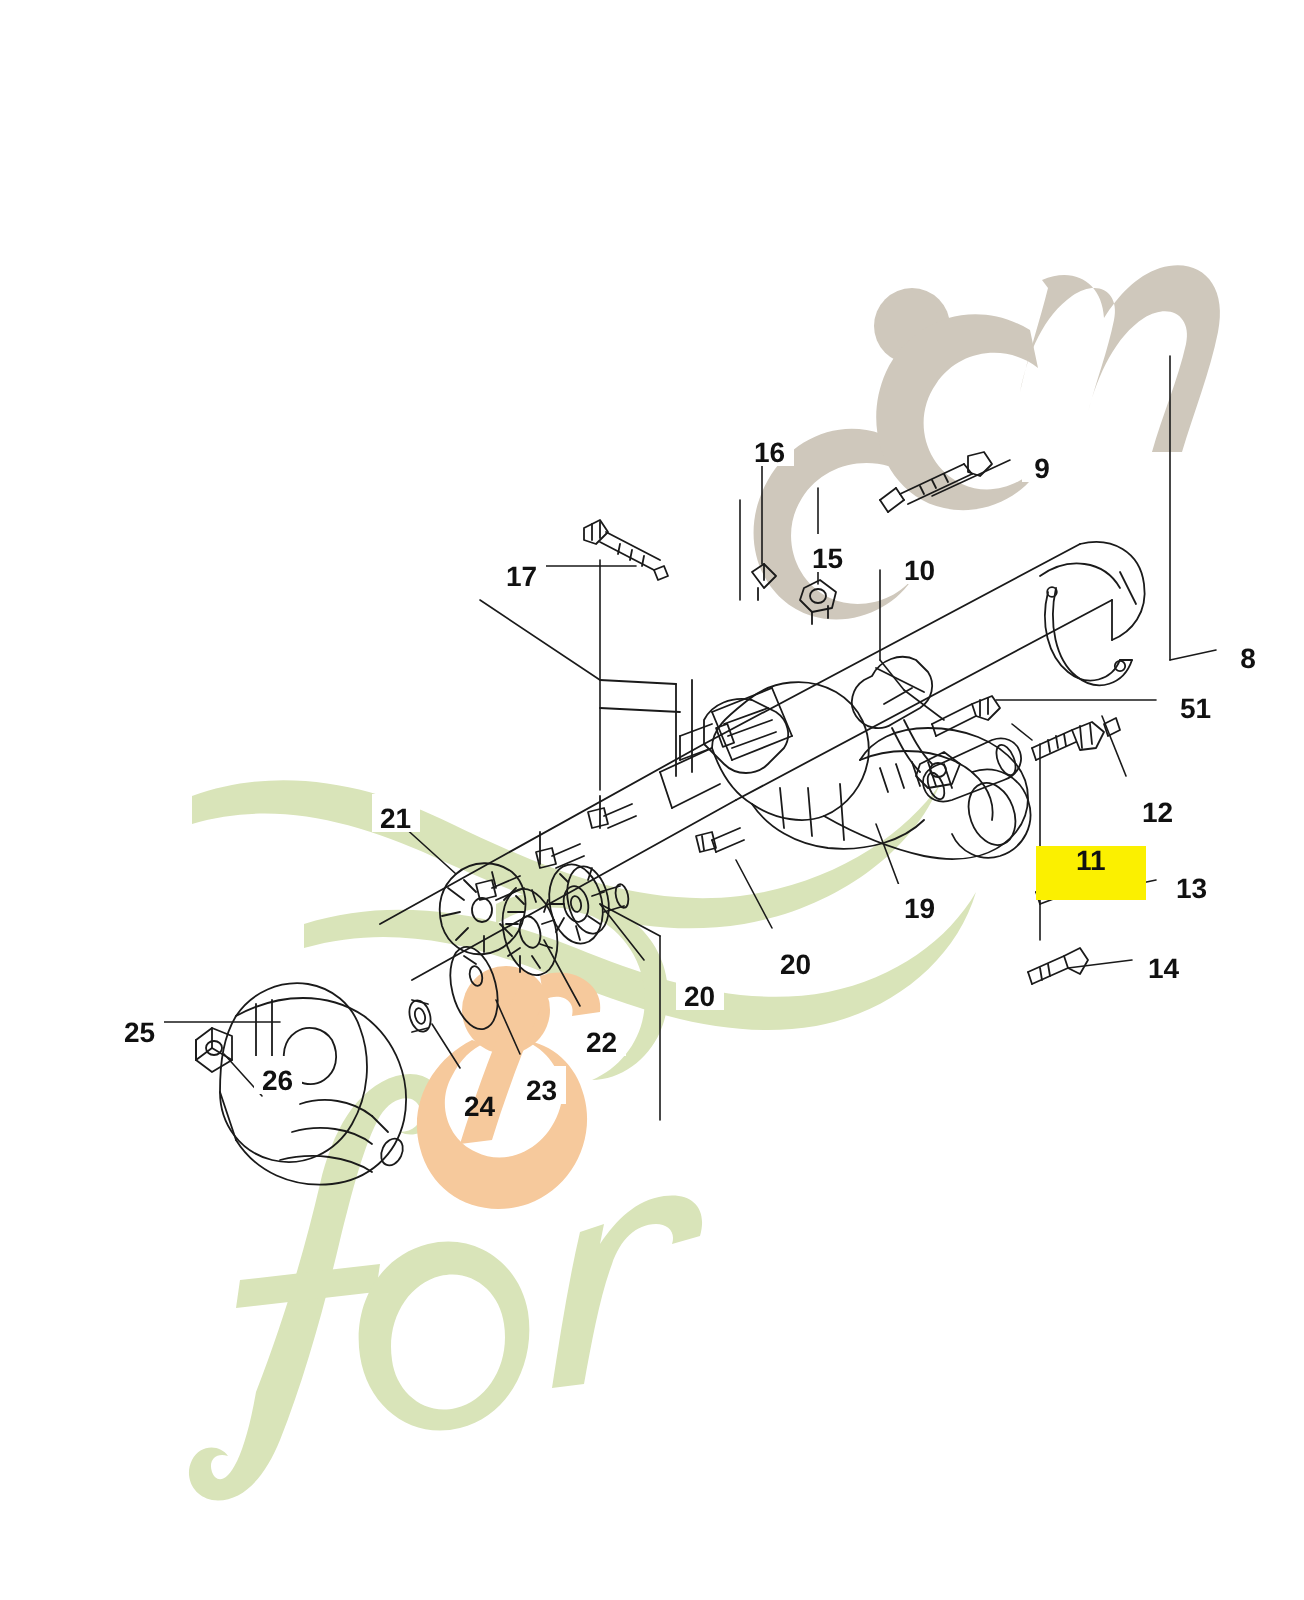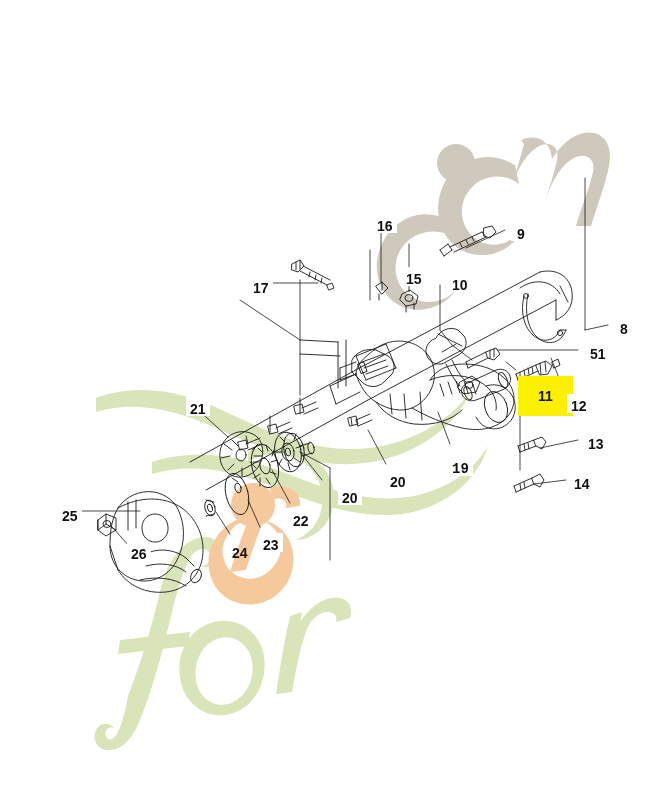--- a/index.html
+++ b/index.html
@@ -45,21 +45,22 @@
     padding: 5px 4px 0 4px;
     text-align: center;
     min-width: 12px;
     white-space: nowrap;
   }
   .callout.nobox {
     background: transparent;
   }
   .callout.hl {
     background: #fbf000;
-    padding: 13px 20px 13px 20px;
+    padding: 0 20px 13px 20px;
+    margin-top: 47px;
   }
 </style>
 </head>
 <body>
 
 <div id="page">
 
   <svg id="wm-layer" viewBox="0 0 652 800" xmlns="http://www.w3.org/2000/svg">
     <g>
 
@@ -408,24 +409,24 @@
     <div class="callout" style="left: 511px; top: 222px;">9</div>
     <div class="callout" style="left: 448px; top: 273px;">10</div>
     <div class="callout hl" style="left: 518px; top: 376px; background: rgb(251, 240, 0);">11</div>
     <div class="callout" style="left: 567px; top: 394px;">12</div>
     <div class="callout" style="left: 584px; top: 432px;">13</div>
     <div class="callout" style="left: 570px; top: 472px;">14</div>
     <div class="callout" style="left: 402px; top: 231px; margin-top: 36px;">15</div>
     <div class="callout" style="left: 373px; top: 214px;">16</div>
     <div class="callout" style="left: 249px; top: 276px; text-align: center;">17</div>
     <div class="callout" style="left: 386px; top: 470px;">20</div>
-    <div class="callout" style="left: 448px; top: 457px; font-family: Liberation Mono, monospace;">19</div>
+    <div class="callout" style="left: 448px; top: 442px;">19</div>
     <div class="callout" style="left: 322px; top: 486px; margin-left: 16px;">20</div>
     <div class="callout" style="left: 186px; top: 397px;">21</div>
     <div class="callout" style="left: 289px; top: 509px;">22</div>
     <div class="callout" style="left: 259px; top: 533px;">23</div>
     <div class="callout nobox" style="left: 228px; top: 541px;">24</div>
     <div class="callout" style="left: 58px; top: 504px;">25</div>
-    <div class="callout" style="left: 127px; top: 542px; text-align: center;">26</div>
+    <div class="callout" style="left: 127px; top: 528px; text-align: center;">26</div>
     <div class="callout" style="left: 586px; top: 342px;">51</div>
   </div>
 
 </div>
 
 </body></html>

